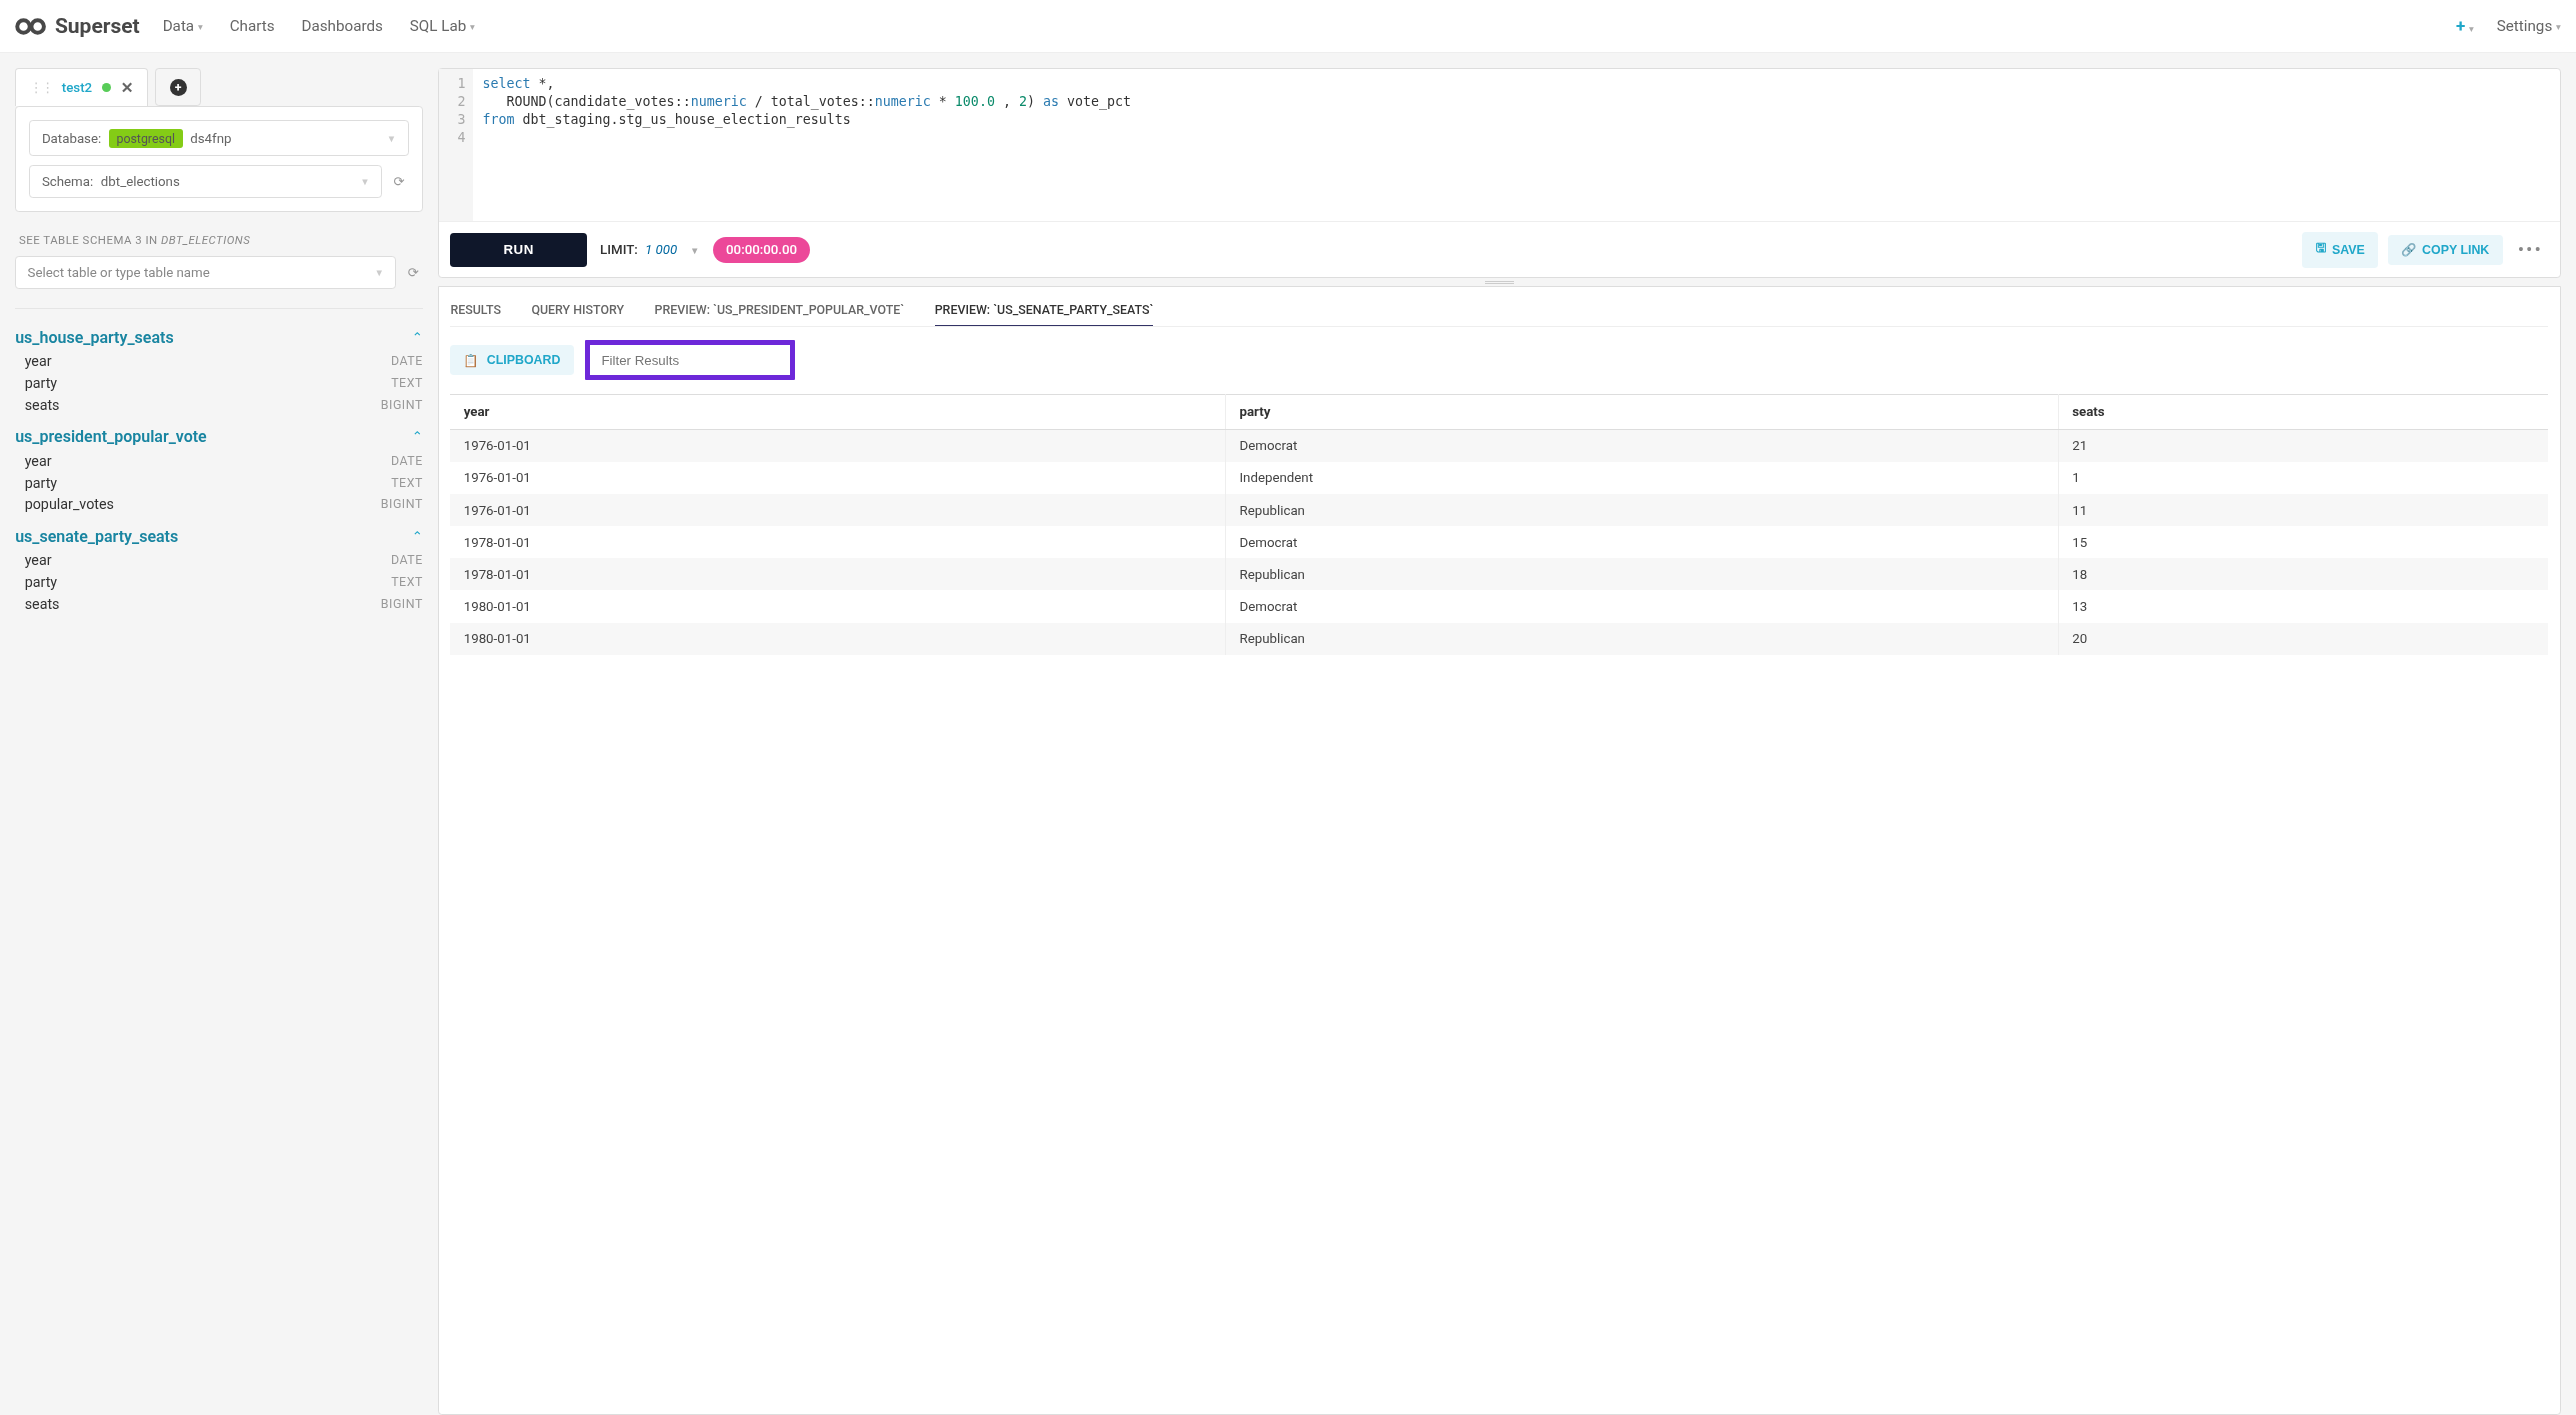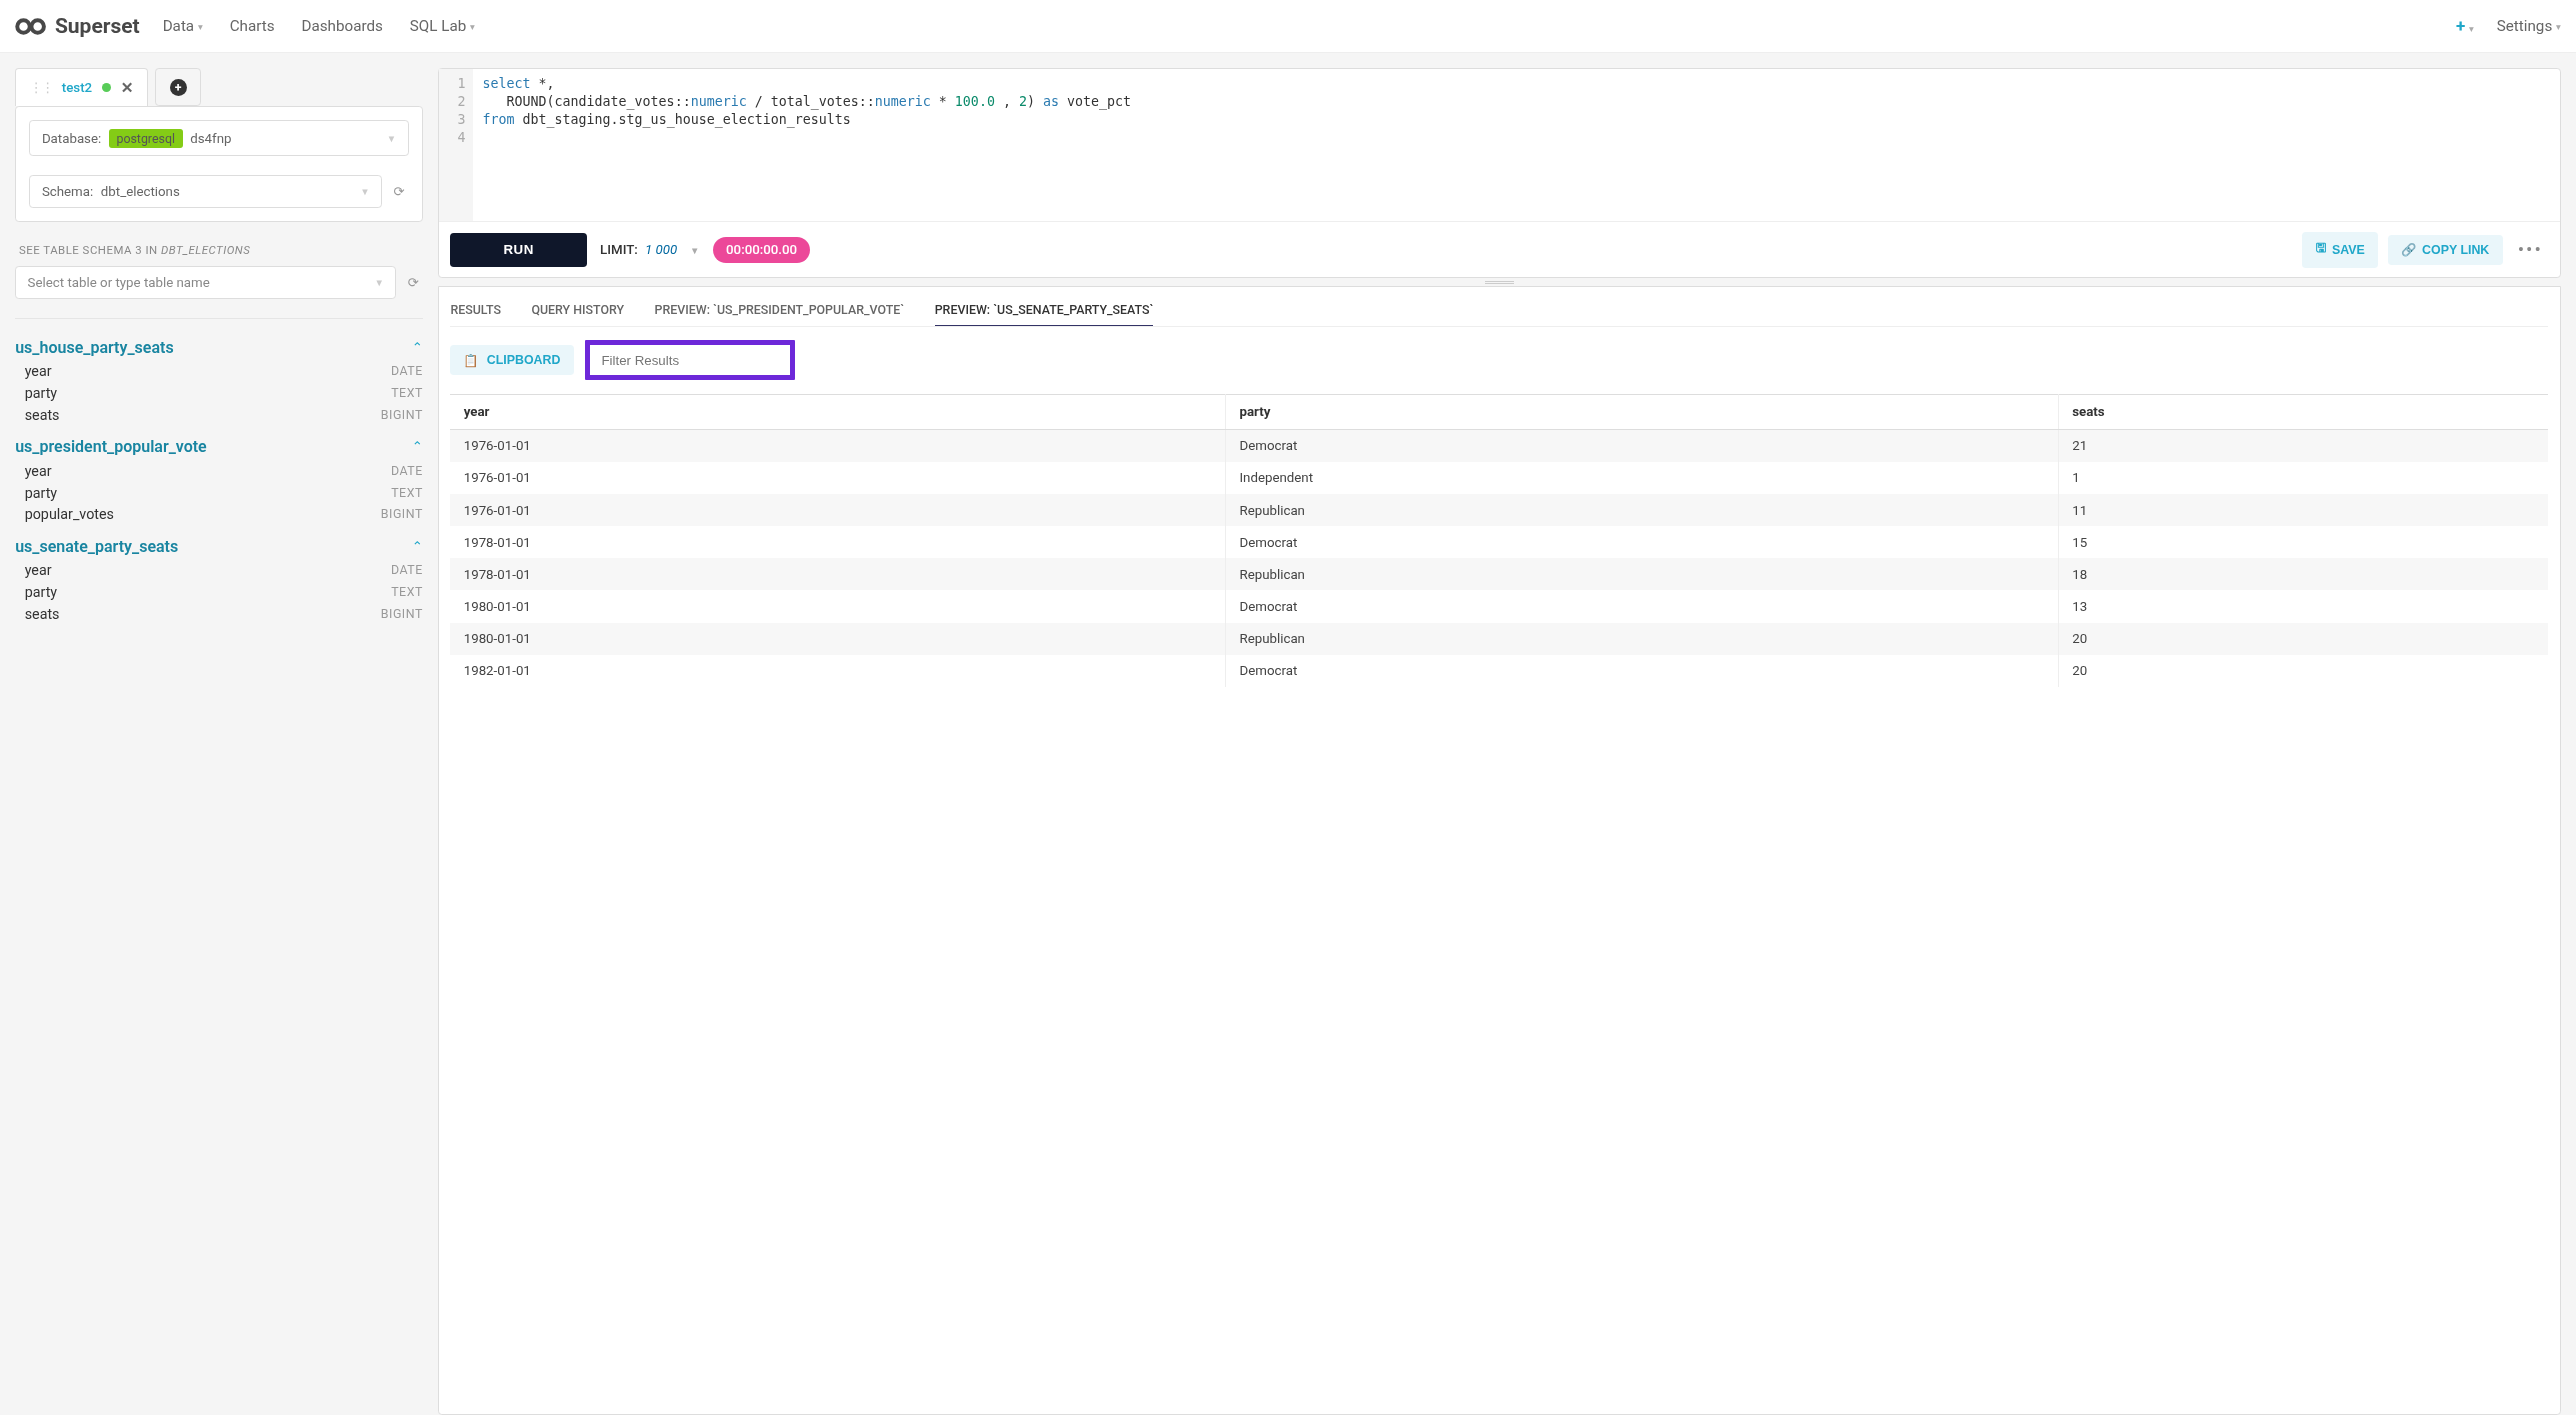--- a/index.html
+++ b/index.html
@@ -25,21 +25,21 @@
 .tab { background: #fff; border: 1px solid #ddd; border-bottom: none; padding: 9.5px 13.3px; display: flex; align-items: center; gap: 9.5px; border-radius: 3.8px 3.8px 0 0; font-size: 13.3px; }
 .tab-name { color: #20A7C9; font-weight: 500; }
 .tab-dot { width: 9.5px; height: 9.5px; border-radius: 50%; background: #58cc58; }
 .tab-close { color: #666; cursor: pointer; font-size: 15.2px; font-weight: bold; }
 .tab-add { background: #f5f5f5; border: 1px solid #ddd; padding: 9.5px 13.3px; display: flex; align-items: center; border-radius: 3.8px; margin-left: 7.6px; cursor: pointer; }
 .tab-add-icon { background: #333; color: #fff; width: 17px; height: 17px; border-radius: 50%; display: flex; align-items: center; justify-content: center; font-size: 12.4px; font-weight: bold; }
 .drag-handle { color: #ccc; font-size: 13.3px; letter-spacing: -1.9px; }
 
 
 .db-panel { background: #fff; border: 1px solid #ddd; border-radius: 3.8px; padding: 13.3px; }
-.select-row { display: flex; align-items: center; gap: 7.6px; margin-bottom: 19px; }
+.select-row { display: flex; align-items: center; gap: 7.6px; margin-bottom: 9px; }
 .select-row:last-child { margin-bottom: 0; }
 .select-box { flex: 1; border: 1px solid #ddd; border-radius: 3.8px; padding: 7.6px 11.4px; display: flex; align-items: center; gap: 7.6px; color: #666; background: #fff; cursor: pointer; position: relative; }
 .select-caret { margin-left: auto; color: #ccc; font-size: 9.5px; }
 .pill { background: #84cc16; padding: 1.9px 7.6px; border-radius: 2.9px; font-size: 12.4px; color: #555; }
 .refresh-icon { color: #999; cursor: pointer; width: 19px; text-align: center; }
 
 
 .schema-heading { color: #888; font-size: 11.4px; letter-spacing: 0.5px; margin: 21px 0 9.5px 3.8px; }
 .schema-heading .count { font-weight: 400; }
 .schema-heading .dbname { font-style: italic; }
@@ -324,23 +324,18 @@
             <tr>
               <td>1980-01-01</td>
               <td>Democrat</td>
               <td>13</td>
             </tr>
             <tr>
               <td>1980-01-01</td>
               <td>Republican</td>
               <td>20</td>
             </tr>
-            <tr>
-              <td>1982-01-01</td>
-              <td>Democrat</td>
-              <td>20</td>
-            </tr>
           </tbody>
       </table>
     </div>
   </div>
 </div>
 
 
 </body></html>

